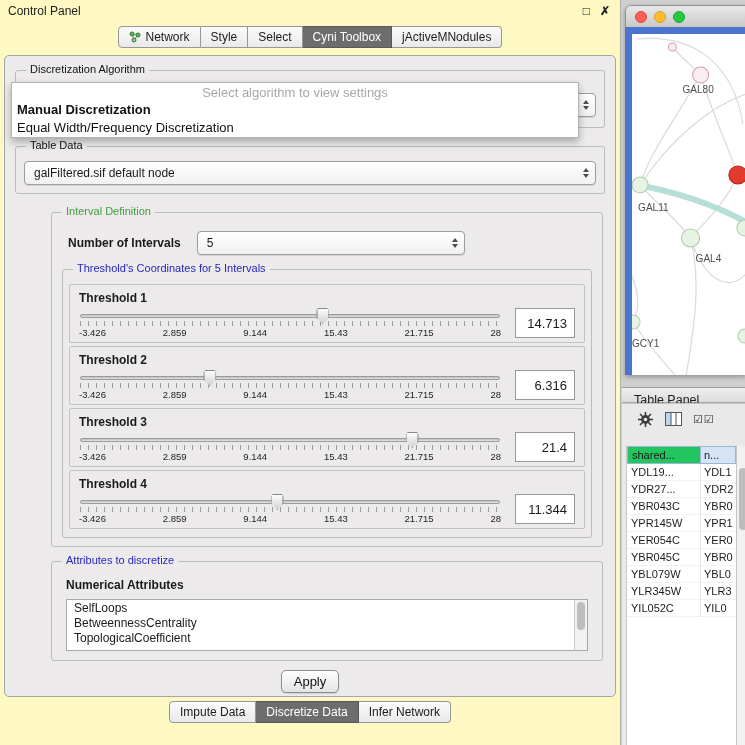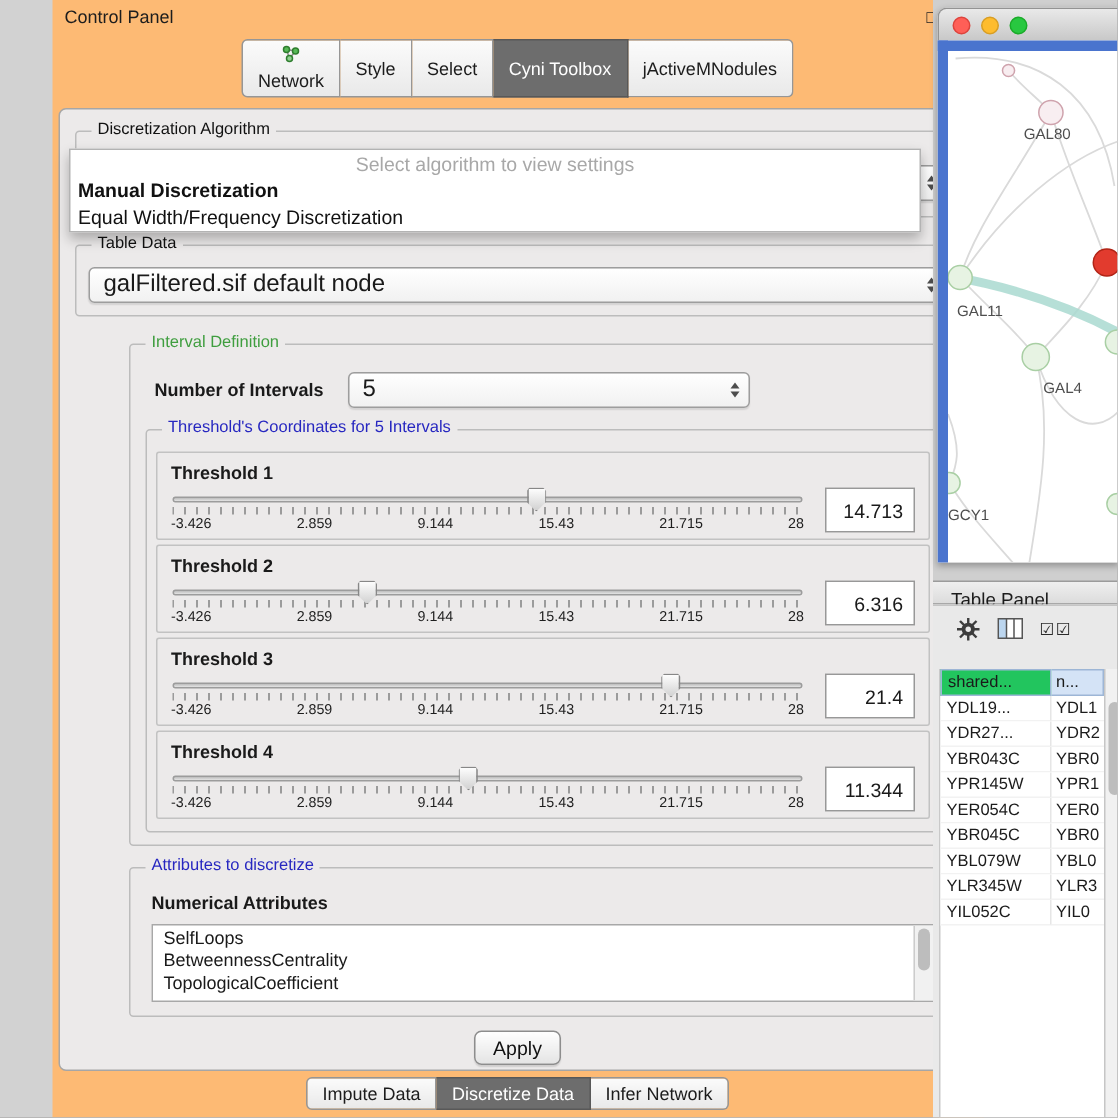--- a/index.html
+++ b/index.html
@@ -1,43 +1,43 @@
 <!DOCTYPE html>
 <html><head>
 <meta charset="utf-8">
 <style>
   * { margin:0; padding:0; box-sizing:border-box; }
   html,body { background:#9a9a9a; }
   body { font-family:"Liberation Sans", sans-serif; }
   .screen { position:relative; width:745px; height:745px; background:#d2d2d2; overflow:hidden; color:#1a1a1a; font-size:12px; }
 
   
-  .control-panel { position:absolute; left:0; top:0; width:621px; height:745px; background:#fdba74; border-right:1px solid #adadad;margin-left:35px; }
+  .control-panel { position:absolute; left:0; top:0; width:621px; height:745px; background:#fef9c3; border-right:1px solid #adadad; }
   .titlebar { height:22px; display:flex; align-items:center; padding:0 10px 0 8px; font-size:12px; color:#1d1d1d; }
   .titlebar .title { flex:1; }
   .tb-icon { margin-left:10px; font-size:12px; color:#222; font-weight:bold; cursor:default; }
 
   .tabs-row { display:flex; justify-content:center; margin:4px 0 7px; }
   .tab { display:flex; align-items:center; gap:5px; padding:3px 10px; font-size:12px; color:#1c1c1c;
          background:linear-gradient(#fbfbfb,#e9e9e9); border:1px solid #969696; border-left:none; white-space:nowrap; }
-  .tab:first-child { border-left:1px solid #969696; border-radius:4px 0 0 4px;flex-direction:column; }
+  .tab:first-child { border-left:1px solid #969696; border-radius:4px 0 0 4px; }
   .tab:last-child { border-radius:0 4px 4px 0; }
   .tab.selected { background:#6d6d6d; color:#fff; border-color:#585858; }
 
   .content-frame { position:relative; margin:0 4px; height:642px; border:1px solid #a6a6a6; border-radius:5px;
                    background:#eceaea; padding:14px 10px 0; }
 
   .group { position:relative; border:1px solid #bcbcbc; border-radius:3px; }
   .gtitle { position:absolute; top:-8px; left:10px; background:#eceaea; padding:0 4px; font-size:11px; color:#111; white-space:nowrap; }
   .gtitle.green { color:#3f9e3f; }
   .gtitle.blue  { color:#2727c0; }
 
   
   .combo { position:relative; height:24px; background:linear-gradient(#ffffff,#f1f1f1); border:1px solid #9d9d9d; border-radius:4px;
-           display:flex; align-items:center; padding:0 24px 0 9px; font-size:16px; box-shadow:0 1px 1px rgba(0,0,0,.10); }
+           display:flex; align-items:center; padding:0 24px 0 9px; font-size:12px; box-shadow:0 1px 1px rgba(0,0,0,.10); }
   .arrows { position:absolute; right:6px; top:50%; transform:translateY(-50%); display:flex; flex-direction:column; gap:2px; }
   .arrows i { width:0; height:0; border-left:3.5px solid transparent; border-right:3.5px solid transparent; display:block; }
   .arrows .up { border-bottom:4px solid #4d4d4d; }
   .arrows .down { border-top:4px solid #4d4d4d; }
 
   .algo-group { height:58px; margin-bottom:18px; }
   .algo-group .combo { margin:22px 8px 0; }
 
   .algo-popup { position:absolute; left:6px; top:26px; width:568px; background:#ffffff; border:1px solid #b3b3b3;
                 box-shadow:0 4px 8px rgba(0,0,0,.28); z-index:60; font-size:13px; }

